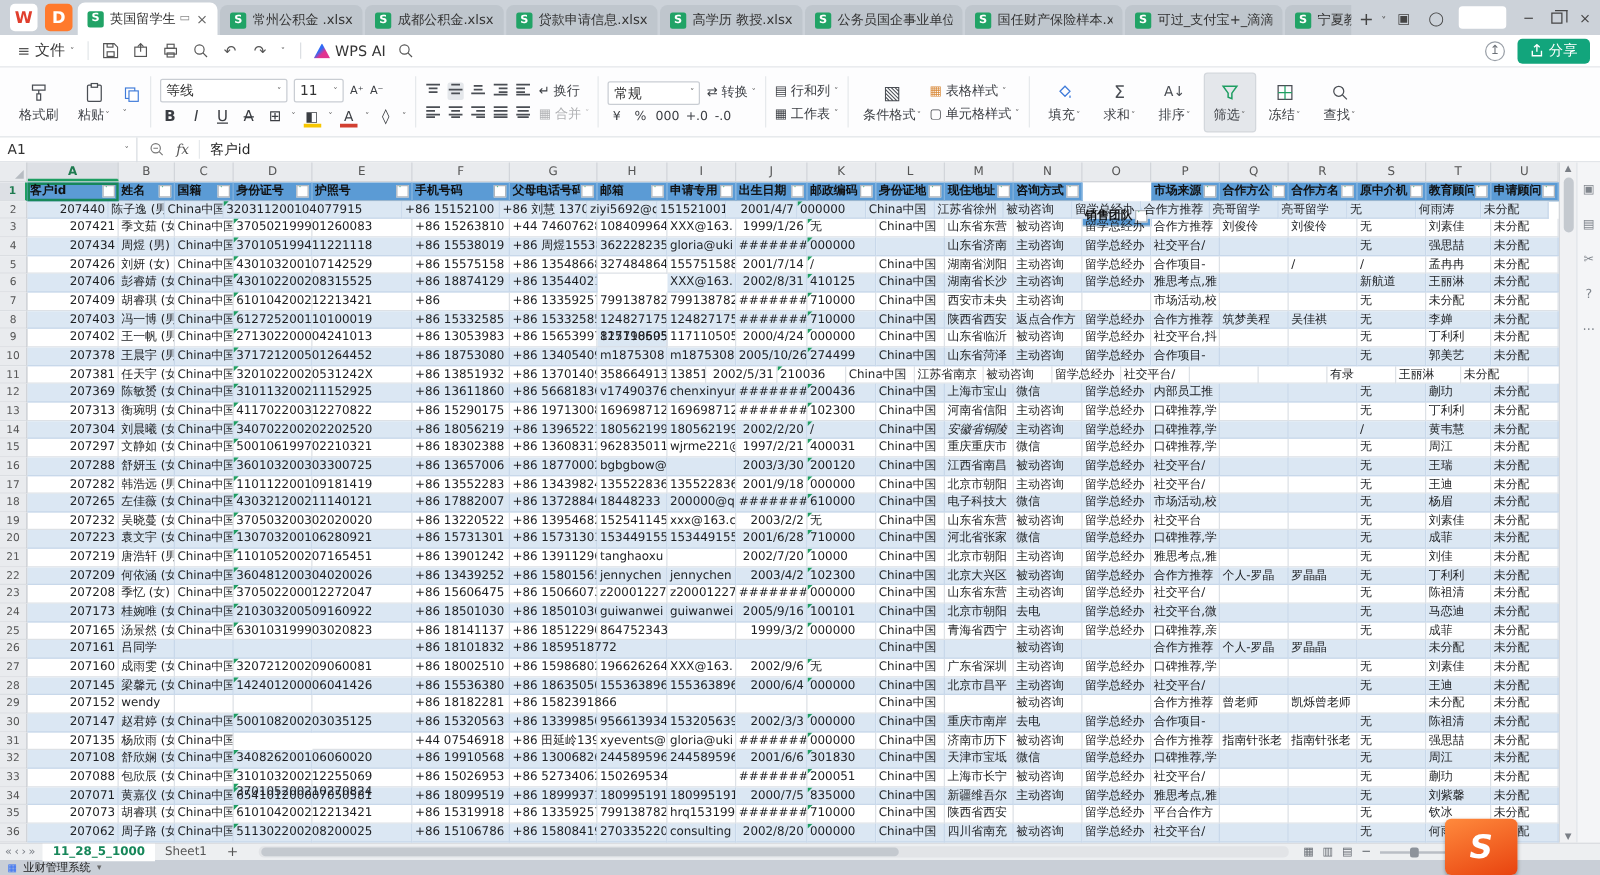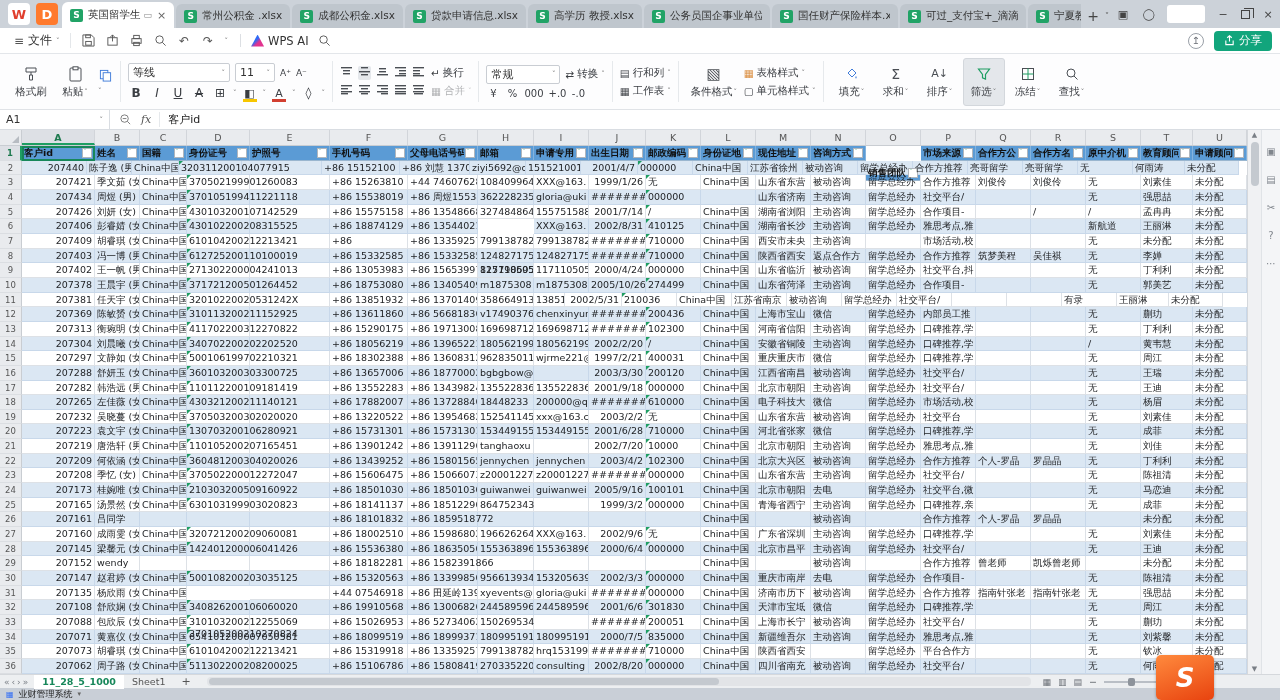--- a/index.html
+++ b/index.html
@@ -950,21 +950,21 @@
             <div class="cell" style="width: 47px; overflow: hidden;"><span>China中国</span></div>
             <div class="cell gt" style="width: 63px; overflow: visible;"><span>340702200202202520</span></div>
             <div class="cell" style="width: 80px; overflow: hidden;"></div>
             <div class="cell" style="width: 78px; overflow: hidden;"><span>+86 18056219</span></div>
             <div class="cell" style="width: 70px; overflow: hidden;"><span>+86 1396522100</span></div>
             <div class="cell" style="width: 56px; overflow: hidden;"><span>180562199</span></div>
             <div class="cell" style="width: 55px; overflow: hidden;"><span>180562199</span></div>
             <div class="cell ar" style="width: 57px; overflow: hidden;"><span>2002/2/20</span></div>
             <div class="cell gt" style="width: 55px; overflow: hidden;"><span>/</span></div>
             <div class="cell" style="width: 55px; overflow: hidden;"><span>China中国</span></div>
-            <div class="cell" style="width: 55px; overflow: hidden;"><span>安徽省铜陵</span></div>
+            <div class="cell" style="width: 55px; overflow: hidden; font-style: italic;"><span>安徽省铜陵</span></div>
             <div class="cell" style="width: 55px; overflow: hidden;"><span>主动咨询</span></div>
             <div class="cell" style="width: 55px; overflow: hidden;"><span>留学总经办</span></div>
             <div class="cell" style="width: 55px; overflow: visible;"><span>口碑推荐,学</span></div>
             <div class="cell" style="width: 55px; overflow: hidden;"></div>
             <div class="cell" style="width: 55px; overflow: hidden;"></div>
             <div class="cell" style="width: 55px; overflow: hidden;"><span>/</span></div>
             <div class="cell" style="width: 52px; overflow: hidden;"><span>黄韦慧</span></div>
             <div class="cell" style="width: 54px; overflow: hidden;"><span>未分配</span></div>
           </div>
           <div class="grow">

